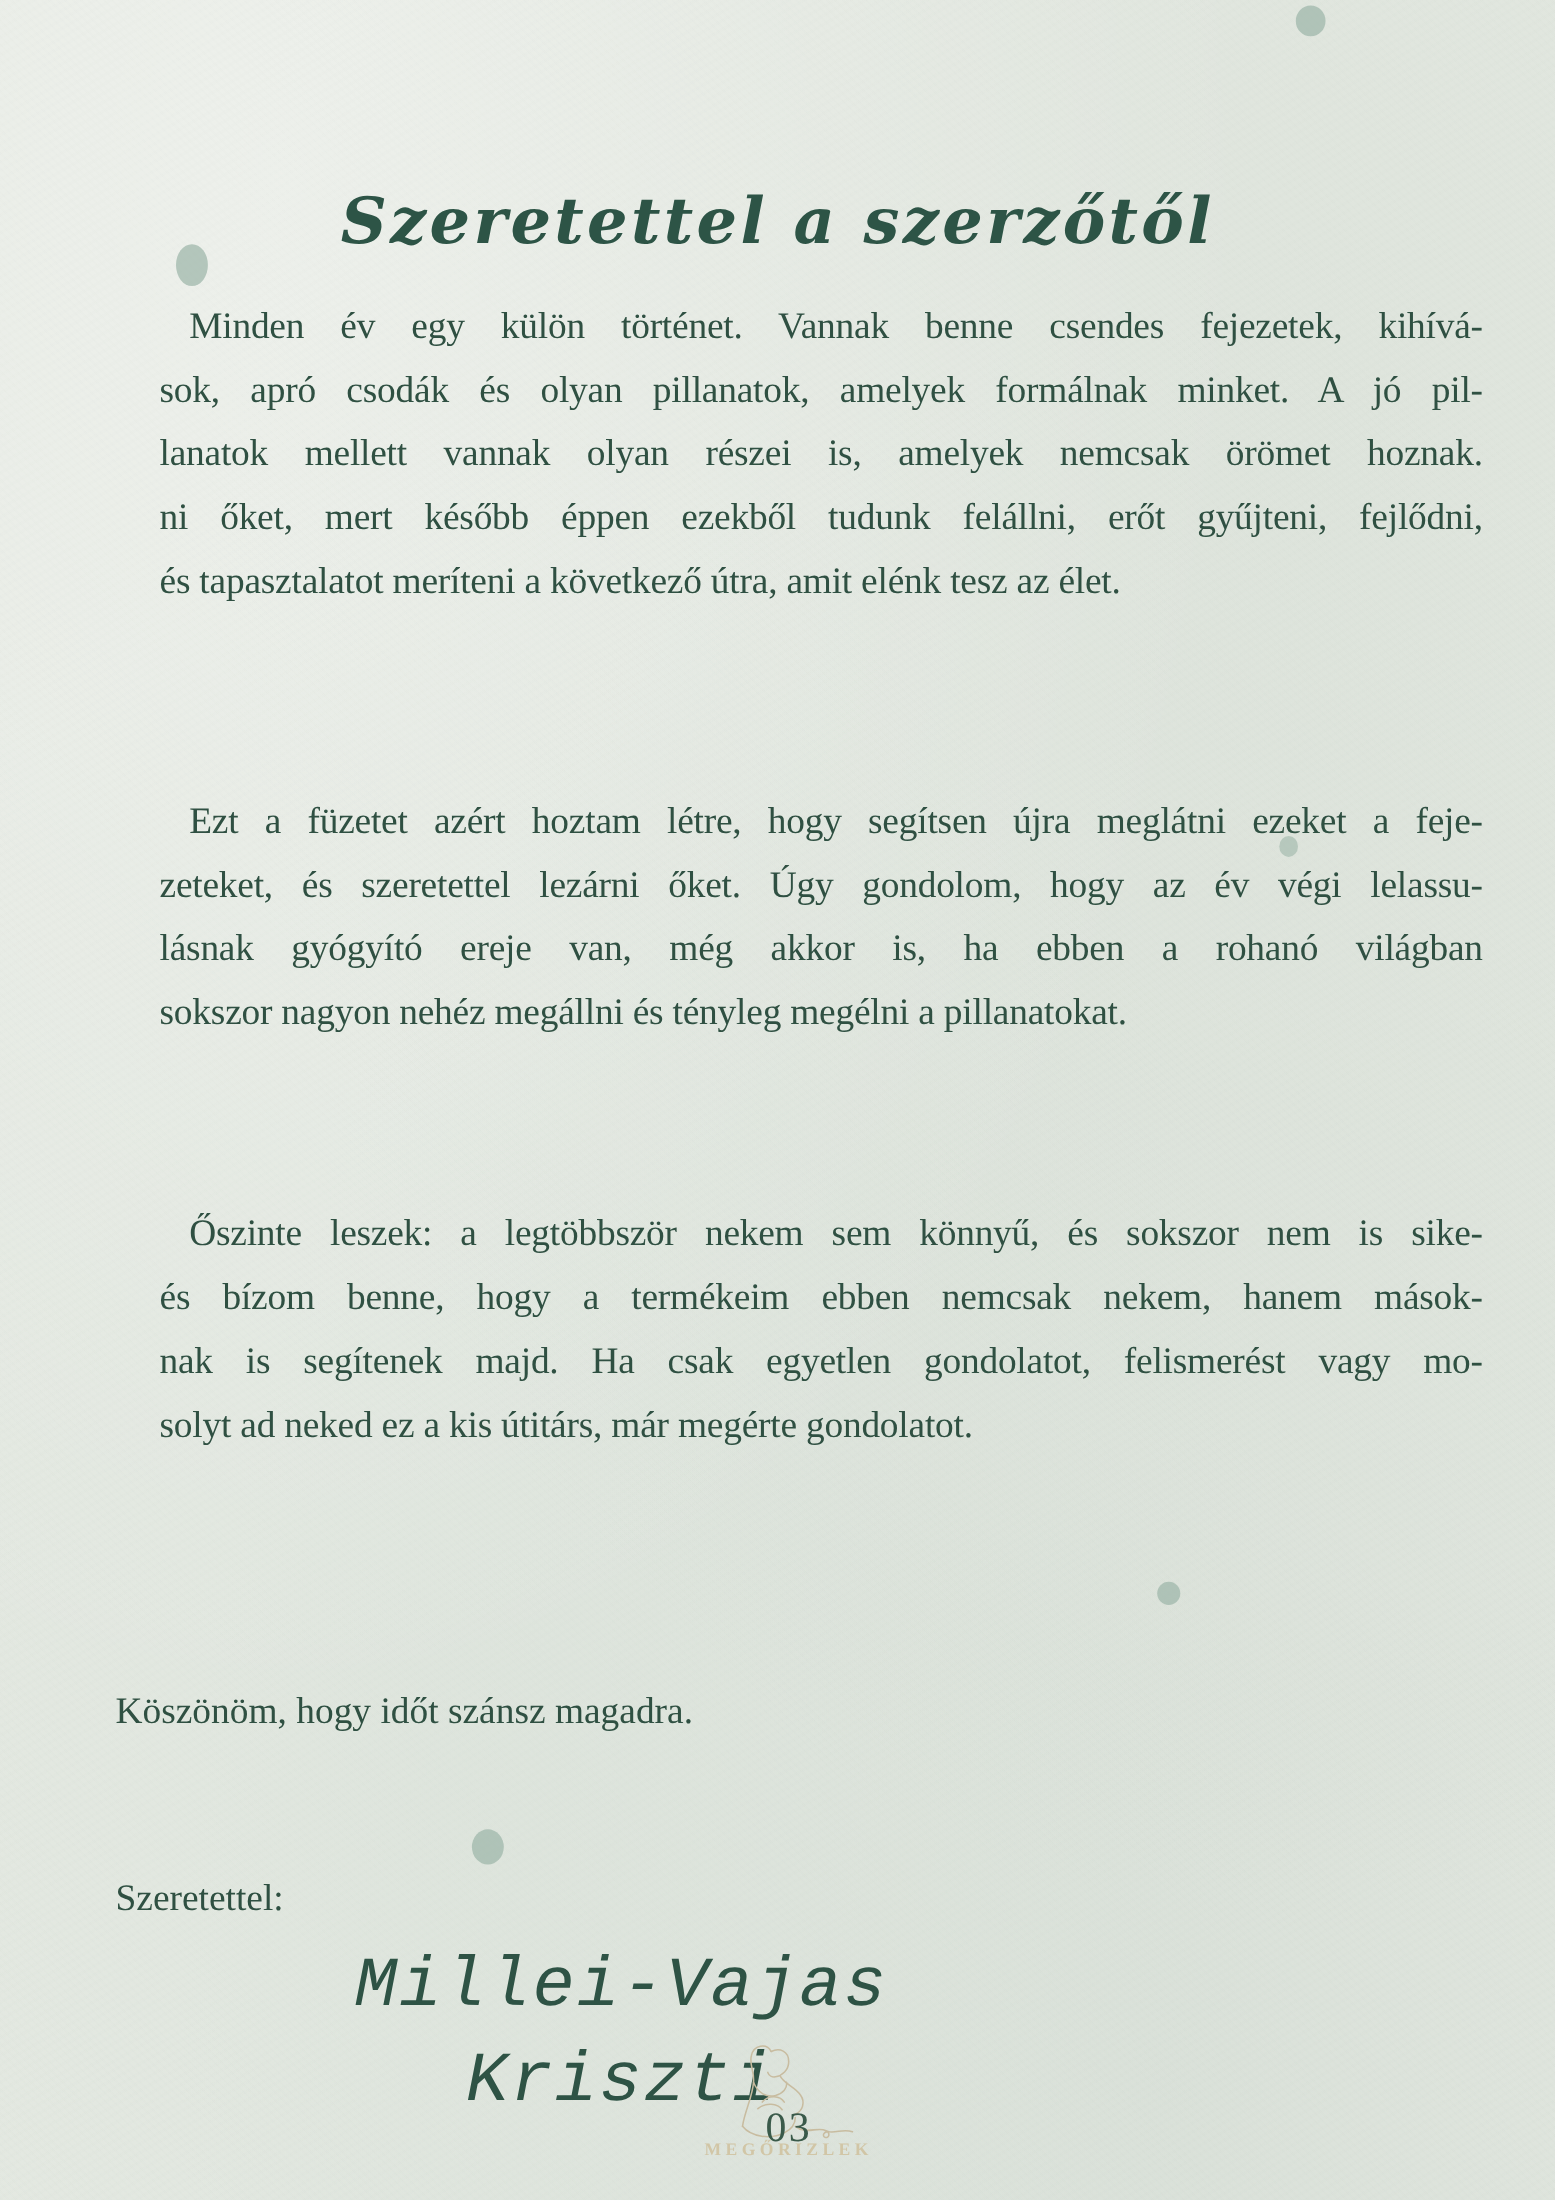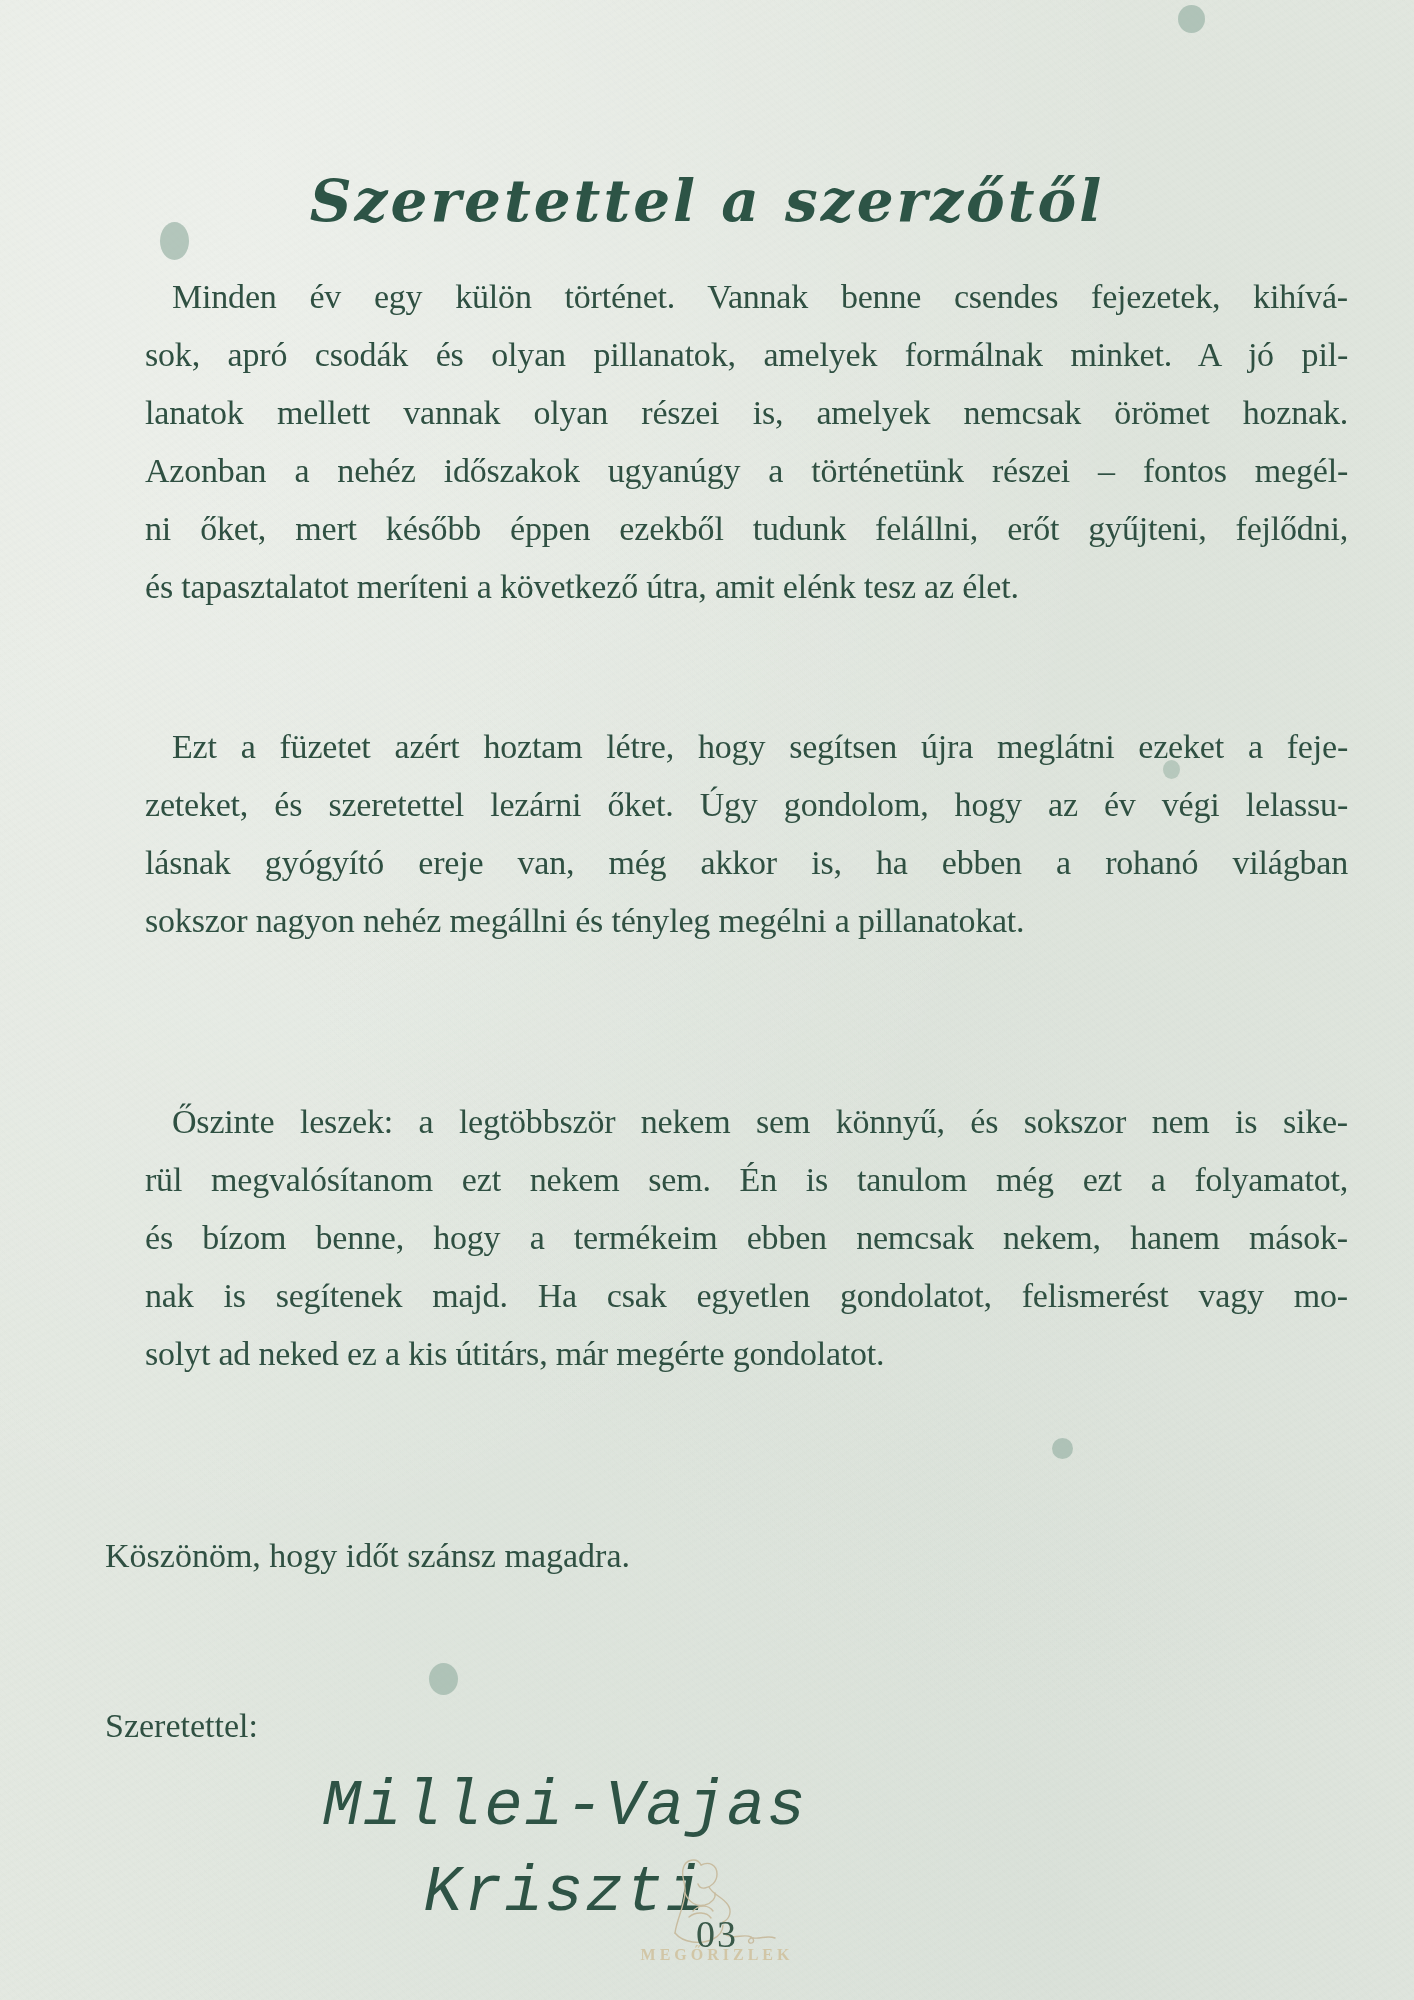--- a/index.html
+++ b/index.html
@@ -101,35 +101,33 @@
   <span class="dot dot-1"></span>
   <span class="dot dot-2"></span>
   <span class="dot dot-3"></span>
   <span class="dot dot-4"></span>
   <span class="dot dot-5"></span>
 
   <div class="para para-1">
     <div class="pline first">Minden év egy külön történet. Vannak benne csendes fejezetek, kihívá-</div>
     <div class="pline">sok, apró csodák és olyan pillanatok, amelyek formálnak minket. A jó pil-</div>
     <div class="pline">lanatok mellett vannak olyan részei is, amelyek nemcsak örömet hoznak.</div>
-    <div class="pline">Azonban a nehéz időszakok ugyanúgy a történetünk részei – fontos megél-</div>
     <div class="pline">ni őket, mert később éppen ezekből tudunk felállni, erőt gyűjteni, fejlődni,</div>
     <div class="pline last">és tapasztalatot meríteni a következő útra, amit elénk tesz az élet.</div>
   </div>
 
   <div class="para para-2">
     <div class="pline first">Ezt a füzetet azért hoztam létre, hogy segítsen újra meglátni ezeket a feje-</div>
     <div class="pline">zeteket, és szeretettel lezárni őket. Úgy gondolom, hogy az év végi lelassu-</div>
     <div class="pline">lásnak gyógyító ereje van, még akkor is, ha ebben a rohanó világban</div>
     <div class="pline last">sokszor nagyon nehéz megállni és tényleg megélni a pillanatokat.</div>
   </div>
 
   <div class="para para-3">
     <div class="pline first">Őszinte leszek: a legtöbbször nekem sem könnyű, és sokszor nem is sike-</div>
-    <div class="pline">rül megvalósítanom ezt nekem sem. Én is tanulom még ezt a folyamatot,</div>
     <div class="pline">és bízom benne, hogy a termékeim ebben nemcsak nekem, hanem mások-</div>
     <div class="pline">nak is segítenek majd. Ha csak egyetlen gondolatot, felismerést vagy mo-</div>
     <div class="pline last">solyt ad neked ez a kis útitárs, már megérte gondolatot.</div>
   </div>
 
   <div class="closing">
     <div>Köszönöm, hogy időt szánsz magadra.</div>
   </div>
 
   <div class="signoff">Szeretettel:</div>

